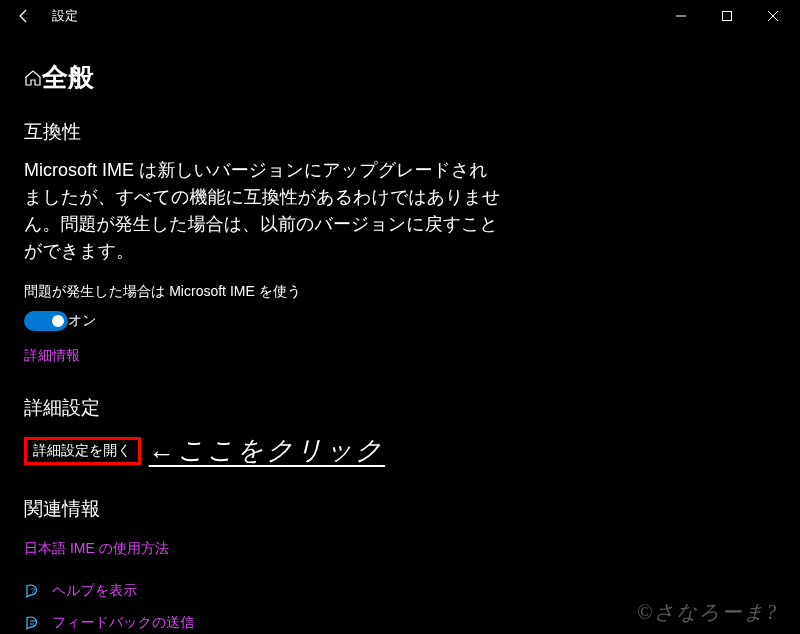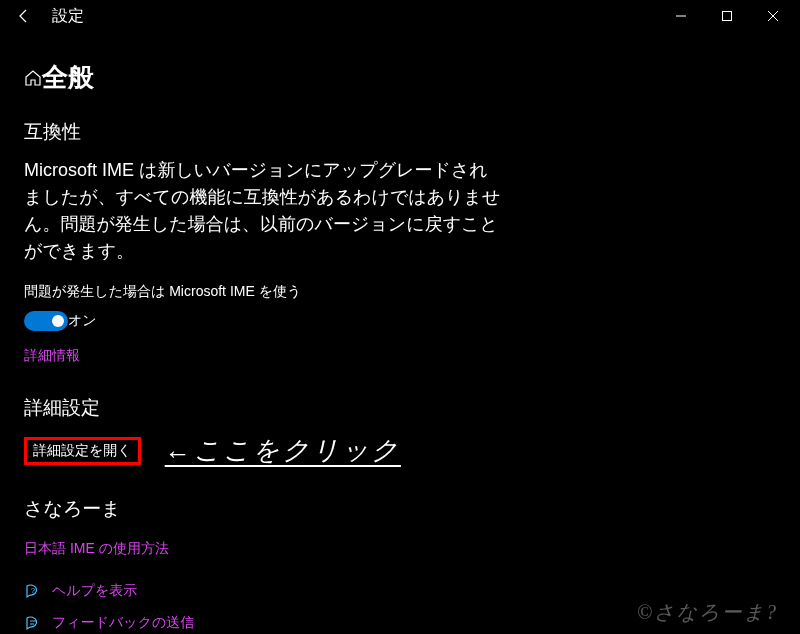--- a/index.html
+++ b/index.html
@@ -21,21 +21,21 @@
 }
 .titlebar .back {
   width: 40px;
   height: 32px;
   display: flex;
   align-items: center;
   justify-content: center;
   cursor: pointer;
 }
 .titlebar .title {
-  font-size: 16px;
+  font-size: 13px;
   margin-left: 8px;
 }
 .titlebar .spacer { flex: 1; }
 .titlebar .winbtn {
   width: 46px;
   height: 32px;
   display: flex;
   align-items: center;
   justify-content: center;
   cursor: pointer;
@@ -106,21 +106,21 @@
   margin-bottom: 10px;
 }
 .red-box {
   border: 3px solid #ff0000;
   display: inline-block;
   padding: 2px 6px;
 }
 .annotation-wrap {
   display: flex;
   align-items: center;
-  gap: 24px;
+  gap: 8px;
   margin-top: 8px;
 }
 .annotation-text {
   font-family: "HGP行書体", serif;
   font-size: 26px;
   font-style: italic;
   letter-spacing: 3px;
   text-decoration: underline;
   text-underline-offset: 6px;
   white-space: nowrap;
@@ -210,21 +210,21 @@
     <div class="section-h">詳細設定</div>
     <div class="annotation-wrap">
       <span class="red-box">
         <span class="adv-open" style="padding:0;margin:0;">詳細設定を開く</span>
       </span>
       <span class="annotation-text">←ここをクリック</span>
     </div>
   </div>
 
   <div style="margin-top:28px;">
-    <div class="section-h">さなろーま</div>
+    <div class="section-h">関連情報</div>
     <span class="link" style="margin-top:6px;">日本語 IME の使用方法</span>
   </div>
 
   <div class="footer-links">
     <div class="footer-item">
       <span class="ficon">
         <svg width="16" height="16" viewBox="0 0 16 16">
             <path d="M2 3 a6 5 0 1 1 3 9 L2 14 Z" stroke="#4cc2ff" stroke-width="1.2" fill="none"></path>
             <text x="8" y="10" font-size="8" fill="#4cc2ff" text-anchor="middle">?</text>
           </svg>

